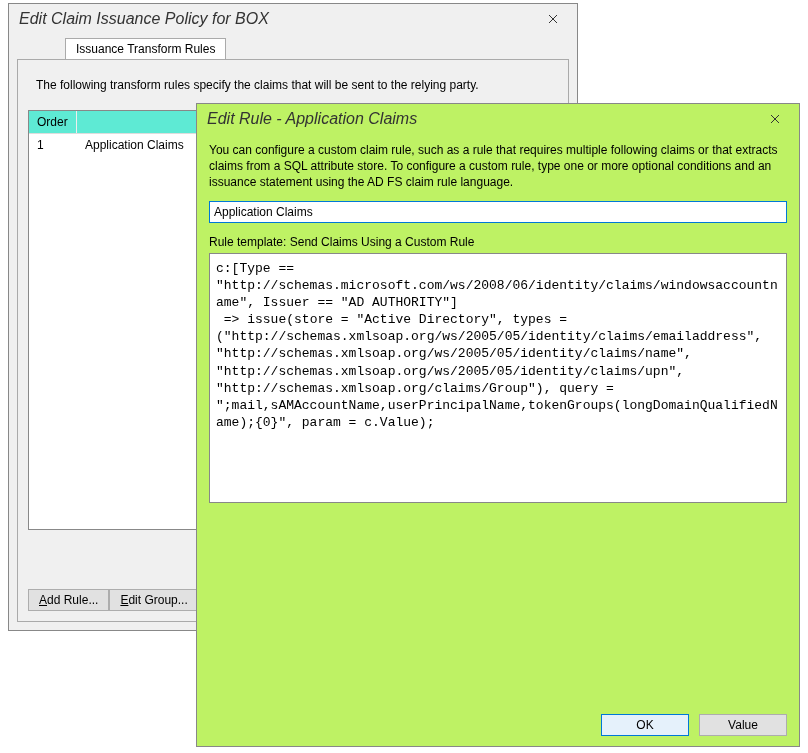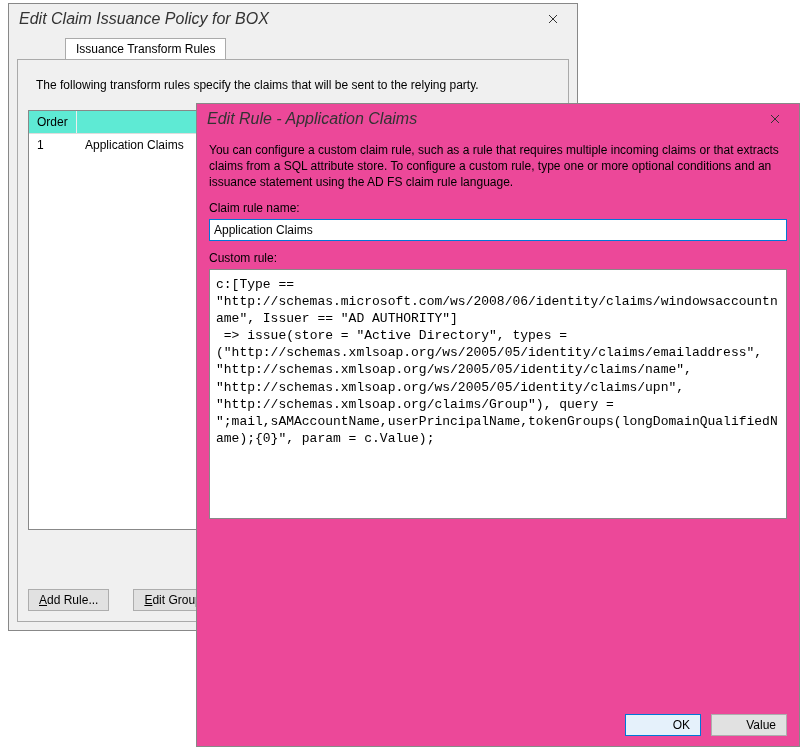--- a/index.html
+++ b/index.html
@@ -14,27 +14,27 @@
     .tab { position: absolute; top: 0; left: 0; border: 1px solid #aaa; border-bottom: none; background: #fff; padding: 3px 10px; z-index: 2; margin-left: 48px; }
     .tab-body { position: absolute; left: 8px; right: 8px; bottom: 8px; top: 55px; border: 1px solid #aaa; background: #f0f0f0; }
     .intro { margin: 18px; }
     .grid-wrap { margin: 10px 10px 0 10px; height: 420px; border: 1px solid #888; background: #fff; }
     .grid-head { display: flex; background: #5eead4; border-bottom: 1px solid #ddd; }
     .grid-head .col { padding: 4px 8px; border-right: 1px solid #eee; }
     .col-order { width: 48px; }
     .col-name { flex: 1; }
     .grid-row { display: flex; }
     .grid-row .col { padding: 4px 8px; }
-    .button-row { position: absolute; left: 10px; bottom: 10px; display: flex; gap: 24px; }
+    .button-row { position: absolute; left: 10px; bottom: 10px; display: flex; gap: 0; }
     .btn { border: 1px solid #adadad; background: #e1e1e1; padding: 2px 10px; height: 22px; cursor: pointer; font-size: 12px; }
     .btn.focus-primary { border: 1px solid #0078d7; background: #e5f1fb; }
-    .btn-wide { width: 76px; text-align: right; }
+    .btn-wide { width: 88px; }
     .underline-accesskey { text-decoration: underline; }
     
-    .wnd-child { left: 196px; top: 103px; width: 604px; height: 644px; background: #ec4899; }
+    .wnd-child { left: 196px; top: 103px; width: 604px; height: 644px; background: #bef264; }
     .child-body { position: absolute; left: 12px; right: 12px; top: 38px; bottom: 44px; }
     .desc { margin-bottom: 10px; line-height: 1.35; }
     .lbl { margin: 6px 0 4px 0; }
     input[type="text"].blue-focus { width: 100%; height: 22px; padding: 2px 4px; border: 1px solid #0078d7; font-size: 12px; outline: none; }
     .textarea-wrap { position: relative; }
     textarea.custom { width: 100%; height: 250px; padding: 6px; border: 1px solid #888; font-family: "Consolas", "Courier New", monospace; font-size: 13px; line-height: 1.32; resize: none; overflow-y: scroll; white-space: pre-wrap; }
     .dlg-buttons { position: absolute; right: 12px; bottom: 10px; display: flex; gap: 10px; }
     
     .svg-x { width: 10px; height: 10px; }
   </style>
@@ -76,24 +76,23 @@
   <div class="titlebar">
     <span class="titlebar-text">Edit Rule - Application Claims</span>
     <div class="close-btn">
       <svg class="svg-x" viewBox="0 0 10 10">
           <line x1="1" y1="1" x2="9" y2="9" stroke="#333" stroke-width="1"></line>
           <line x1="9" y1="1" x2="1" y2="9" stroke="#333" stroke-width="1"></line>
         </svg>
     </div>
   </div>
   <div class="child-body">
-    <div class="desc">You can configure a custom claim rule, such as a rule that requires multiple incoming claims or that extracts claims from a SQL attribute store. To configure a custom rule, type one or more optional conditions and an issuance statement using the AD FS claim rule language.</div>
-    <div class="lbl">Claim rule name:</div>
+    <div class="desc">You can configure a custom claim rule, such as a rule that requires multiple following claims or that extracts claims from a SQL attribute store. To configure a custom rule, type one or more optional conditions and an issuance statement using the AD FS claim rule language.</div>
     <input type="text" class="blue-focus" value="Application Claims" style="">
-    <div class="lbl" style="margin-top:10px;">Custom rule:</div>
+    <div class="lbl" style="margin-top:12px;">Rule template: Send Claims Using a Custom Rule</div>
     <div class="textarea-wrap">
       <textarea class="custom" spellcheck="false" style="">c:[Type == "http://schemas.microsoft.com/ws/2008/06/identity/claims/windowsaccountname", Issuer == "AD AUTHORITY"]
  =&gt; issue(store = "Active Directory", types = ("http://schemas.xmlsoap.org/ws/2005/05/identity/claims/emailaddress", "http://schemas.xmlsoap.org/ws/2005/05/identity/claims/name", "http://schemas.xmlsoap.org/ws/2005/05/identity/claims/upn", "http://schemas.xmlsoap.org/claims/Group"), query = ";mail,sAMAccountName,userPrincipalName,tokenGroups(longDomainQualifiedName);{0}", param = c.Value);</textarea>
     </div>
   </div>
   <div class="dlg-buttons">
     <button class="btn btn-wide focus-primary">OK</button>
     <button class="btn btn-wide">Value</button>
   </div>
 </div>

